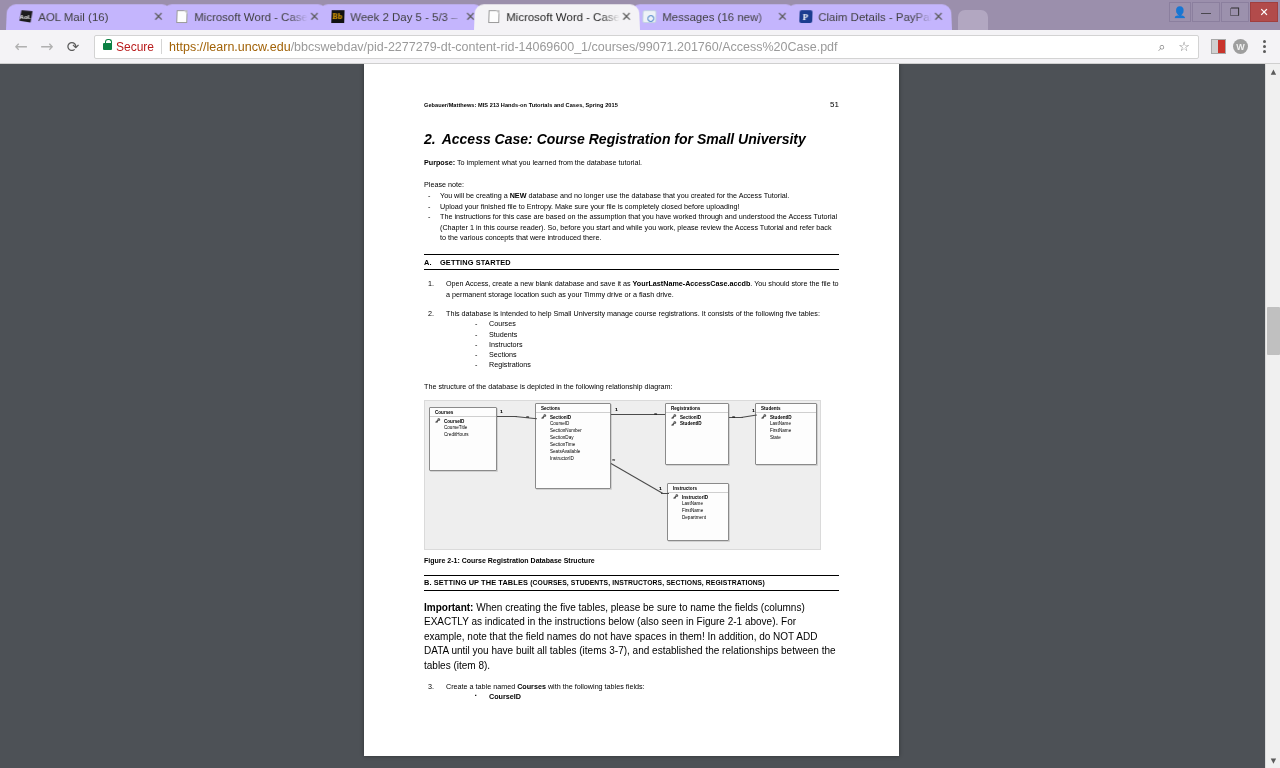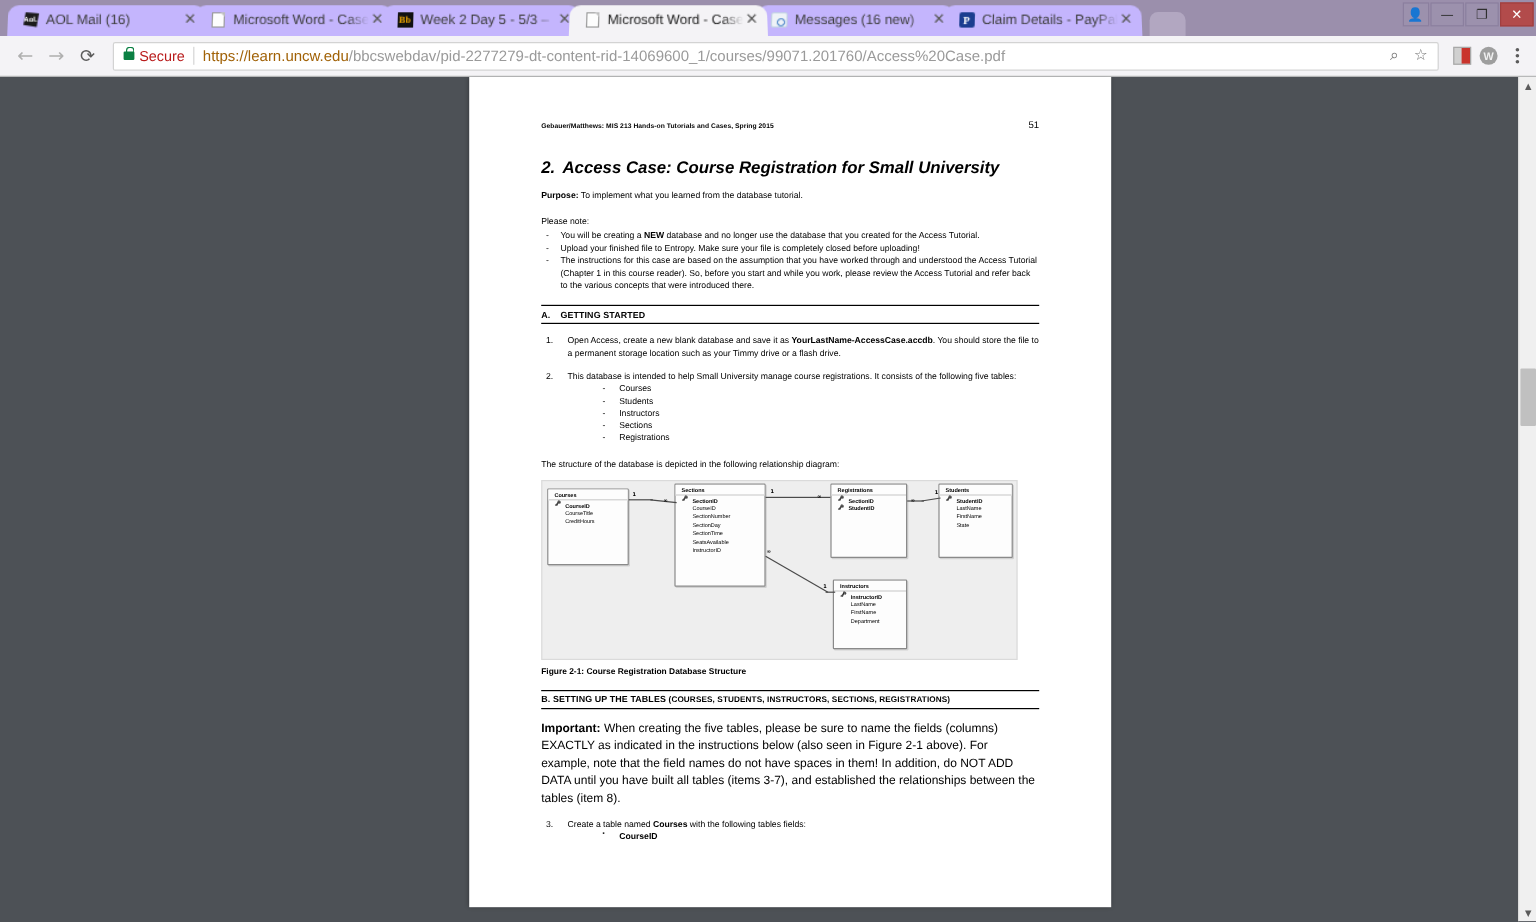--- a/index.html
+++ b/index.html
@@ -212,21 +212,20 @@
     height: 704px;
     background: #4d5156;
     overflow: hidden;
   }
   .page {
     position: absolute;
     left: 364px; top: 0;
     width: 535px; height: 692px;
     background: #fff;
     box-shadow: 0 0 4px rgba(0,0,0,.4);
-    margin-left: 27px;
   }
   .pdf-scroll {
     position: absolute; top: 0; right: 0;
     width: 15px; height: 704px;
     background: #f0f0f0;
     border-left: 1px solid #dcdcdc;
   }
   .pdf-scroll .arrow {
     width: 15px; height: 15px;
     display: flex; align-items: center; justify-content: center;

